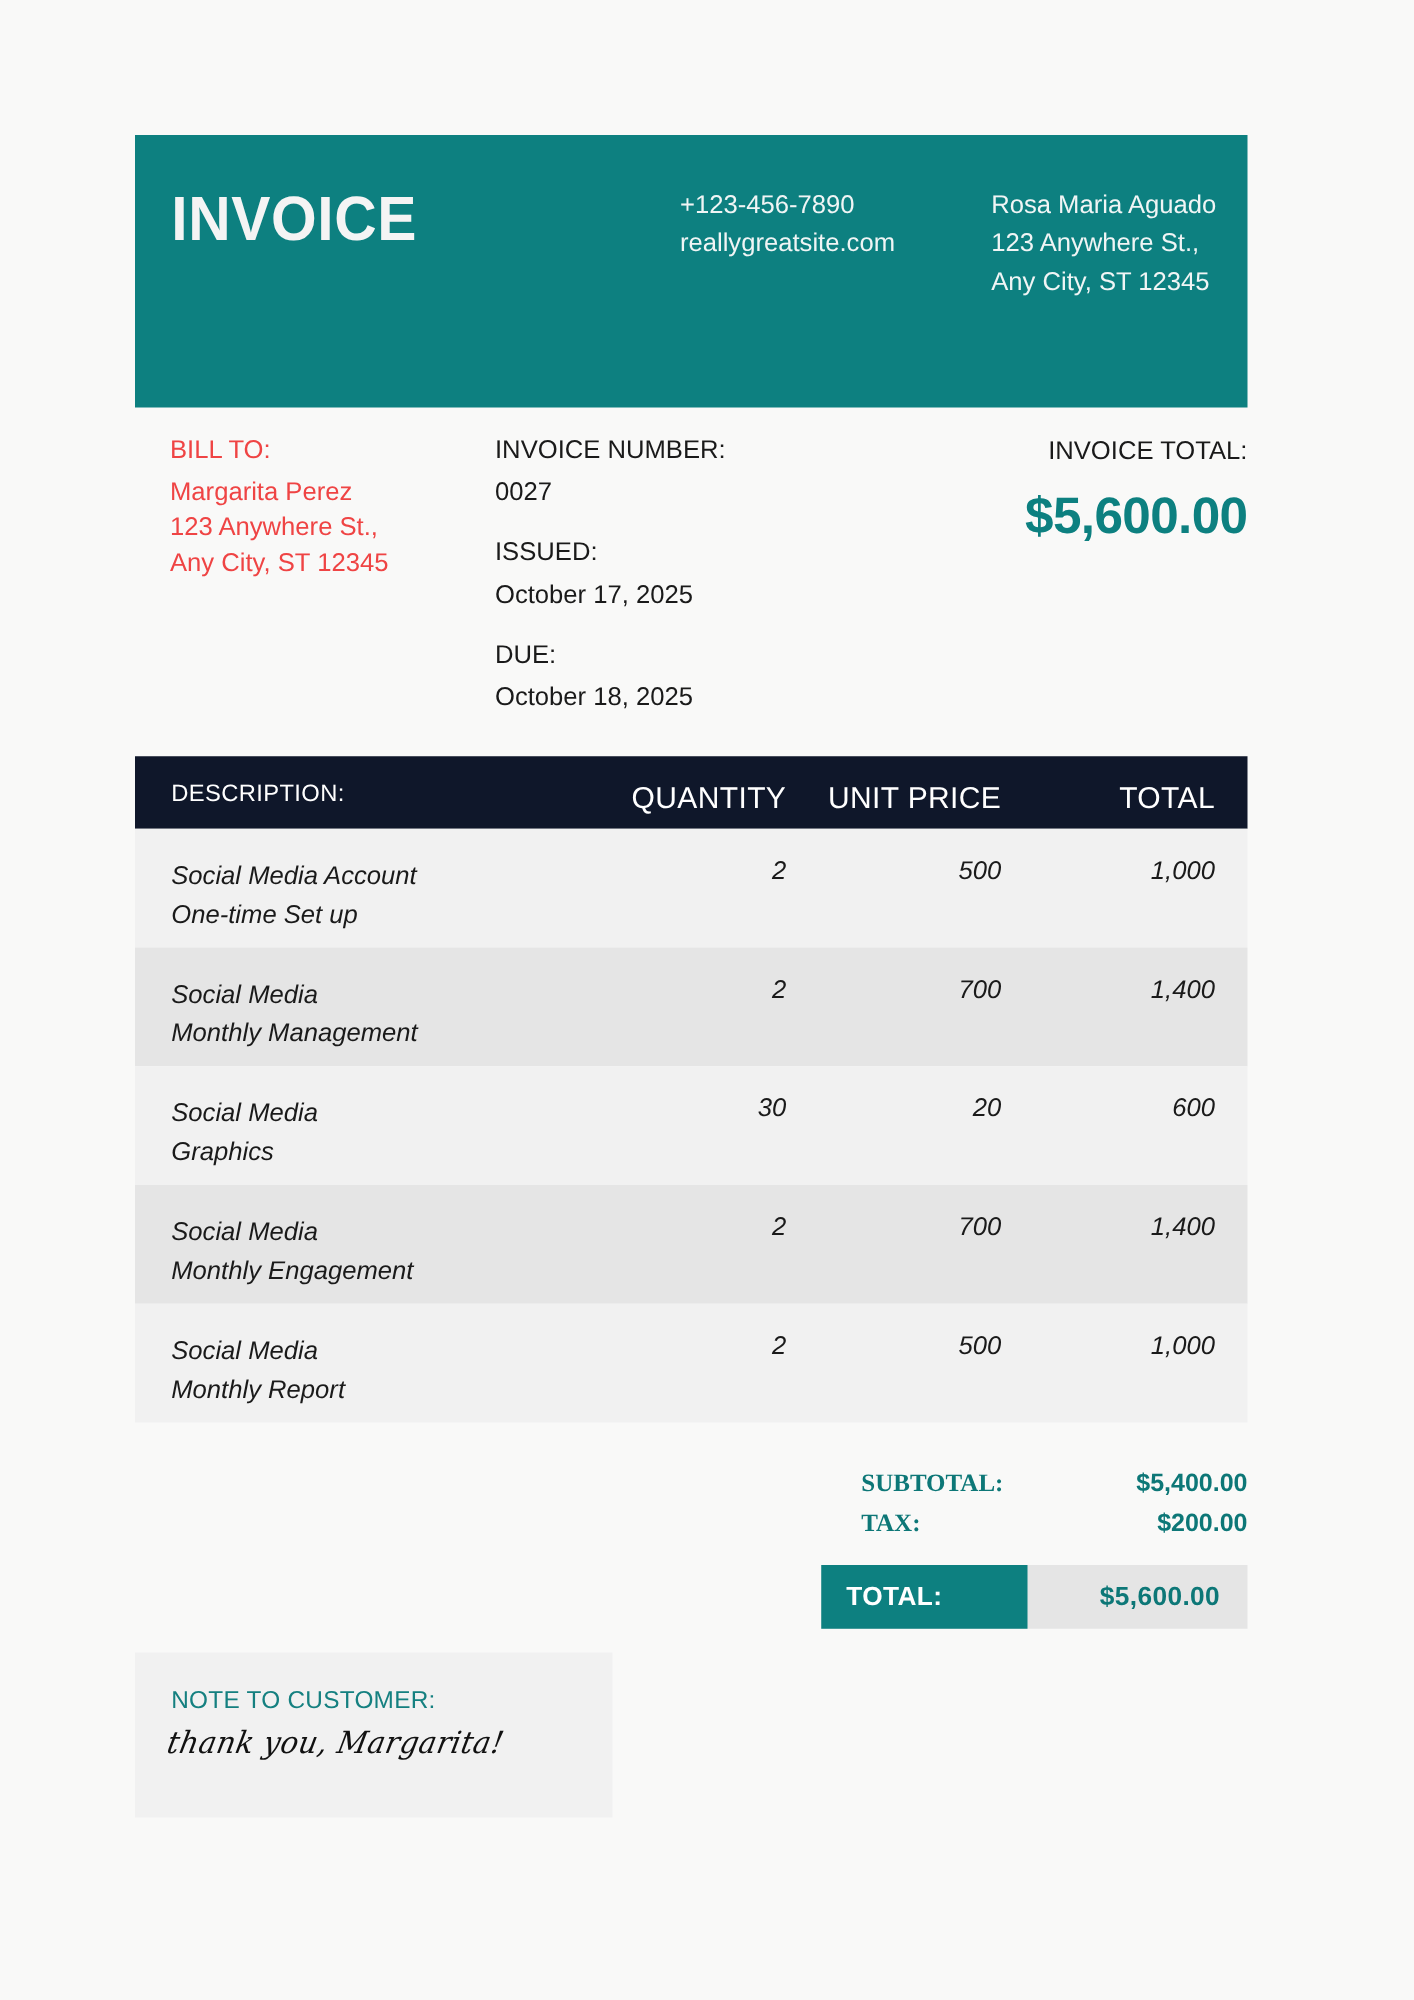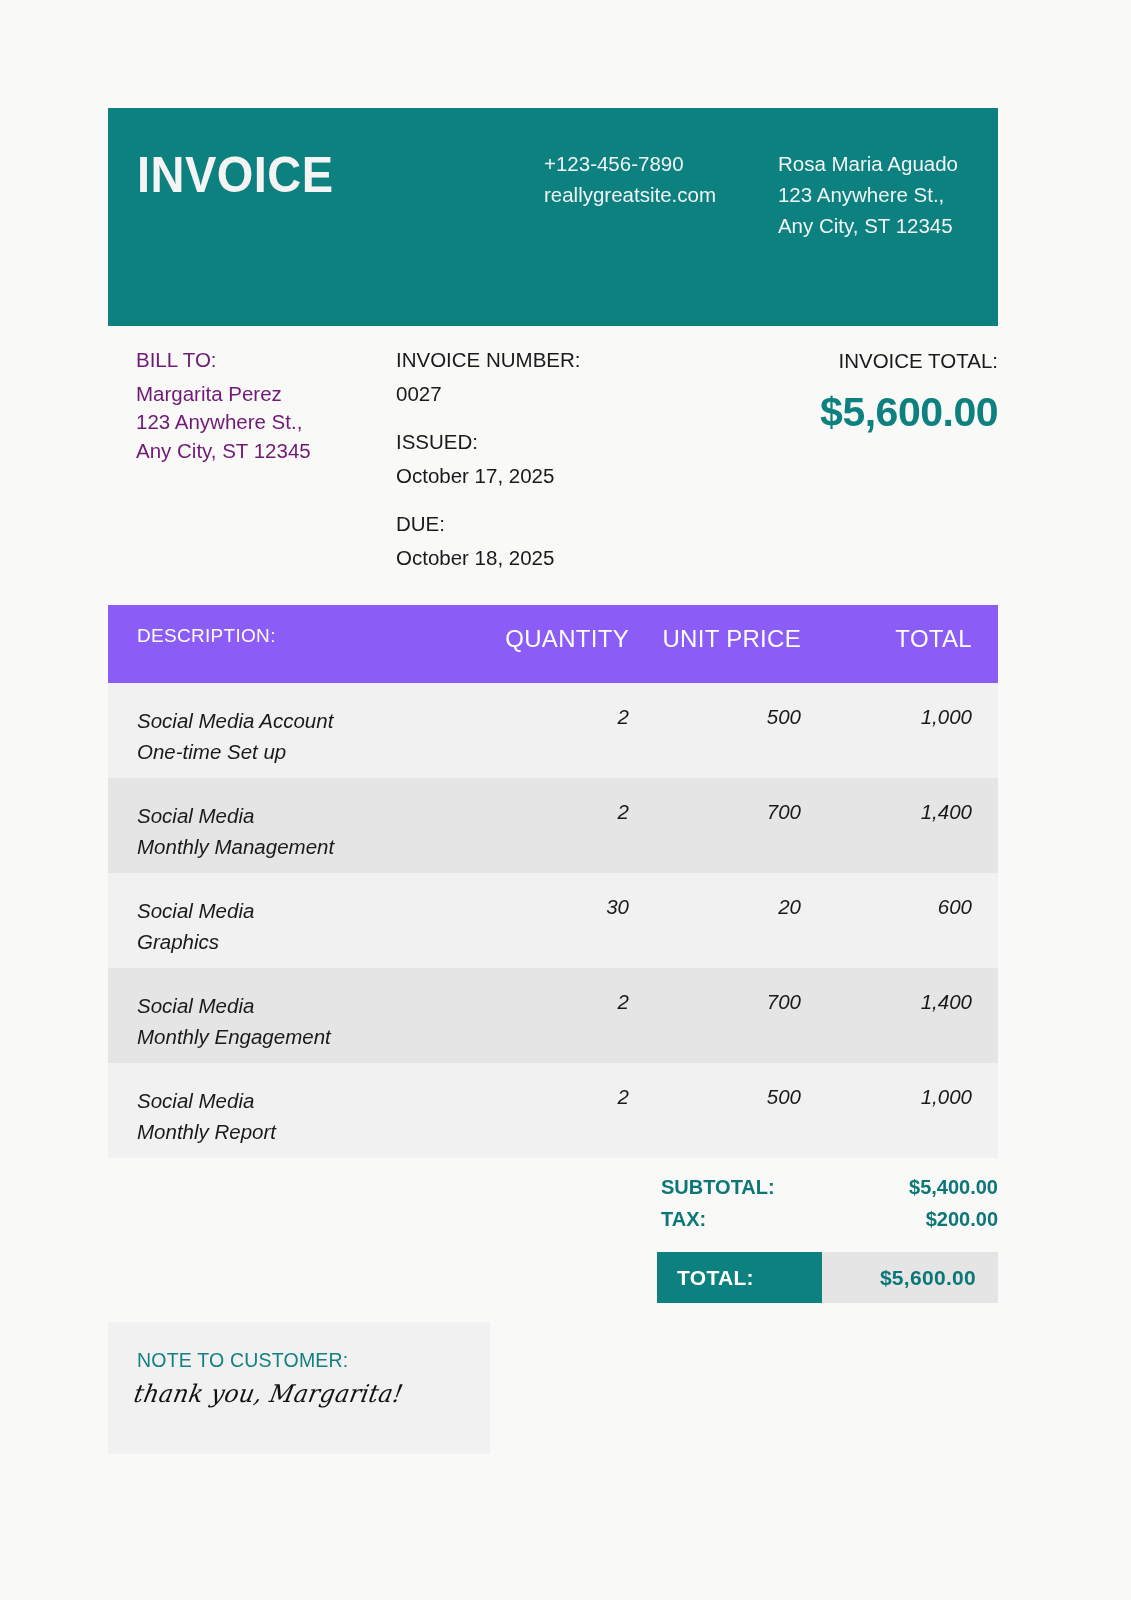--- a/index.html
+++ b/index.html
@@ -50,35 +50,35 @@
     top: 40px;
     color: #f0f5f5;
     font-size: 20.5px;
     line-height: 31px;
     white-space: nowrap;
   }
   .contact-col.left-col {
     right: 282px;
   }
   .contact-col.right-col {
-    right: 40px;
+    right: 25px;
     margin-left: 44px;
   }
   .contact-col div {
     white-space: nowrap;
   }
 
   
   .bill-to {
     position: absolute;
     left: 136px;
     top: 346px;
     font-size: 20.5px;
     line-height: 28.5px;
-    color: #701a75;
+    color: #ef4444;
   }
   .bill-to .label { margin-bottom: 5px; }
 
   .meta {
     position: absolute;
     left: 396px;
     top: 346px;
     font-size: 20.5px;
     line-height: 28.5px;
     color: #1a1a1a;
@@ -110,22 +110,22 @@
   }
 
   
   .table {
     position: absolute;
     left: 108px;
     top: 605px;
     width: 890px;
   }
   .thead {
-    background: #8b5cf6;
-    height: 78px;
+    background: #0f172a;
+    height: 58px;
     position: relative;
   }
   .thead .col-desc {
     position: absolute;
     left: 29px;
     top: 20px;
     font-size: 19px;
     color: #ffffff;
     letter-spacing: 0.3px;
   }
@@ -175,22 +175,23 @@
   }
   .totals-line {
     position: relative;
     height: 32px;
     color: #0d7777;
     font-size: 20px;
     font-weight: bold;
   }
   .totals-line .tl-label {
     position: absolute;
-    left: 4px;
+    left: 32px;
     top: 0;
+    font-family: Liberation Serif, serif;
   }
   .totals-line .tl-value {
     position: absolute;
     right: 0;
     top: 0;
     text-align: right;
   }
   .total-bar {
     position: absolute;
     left: 0;

